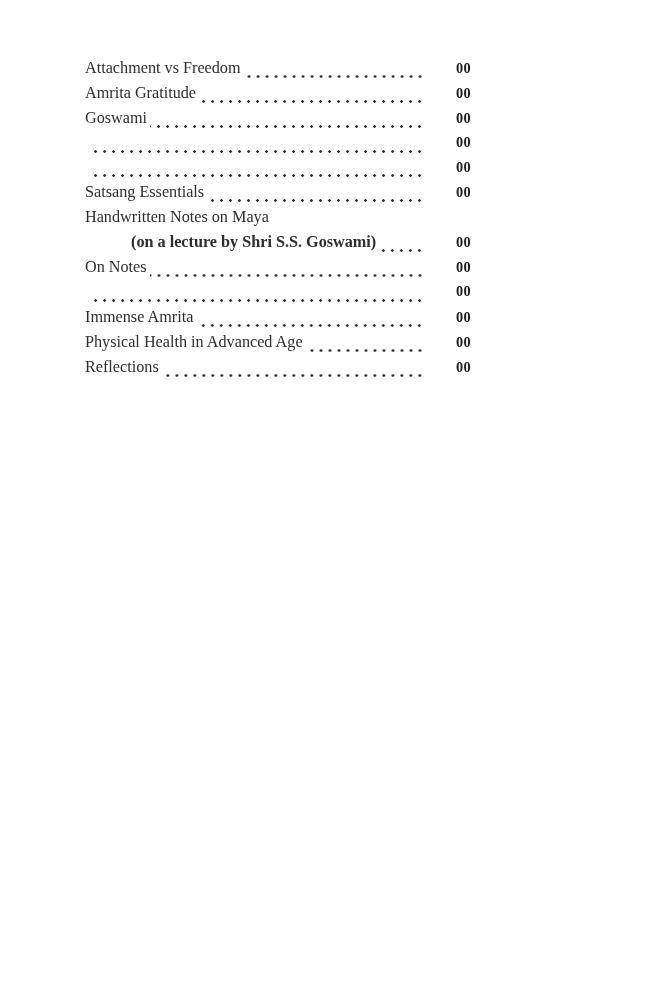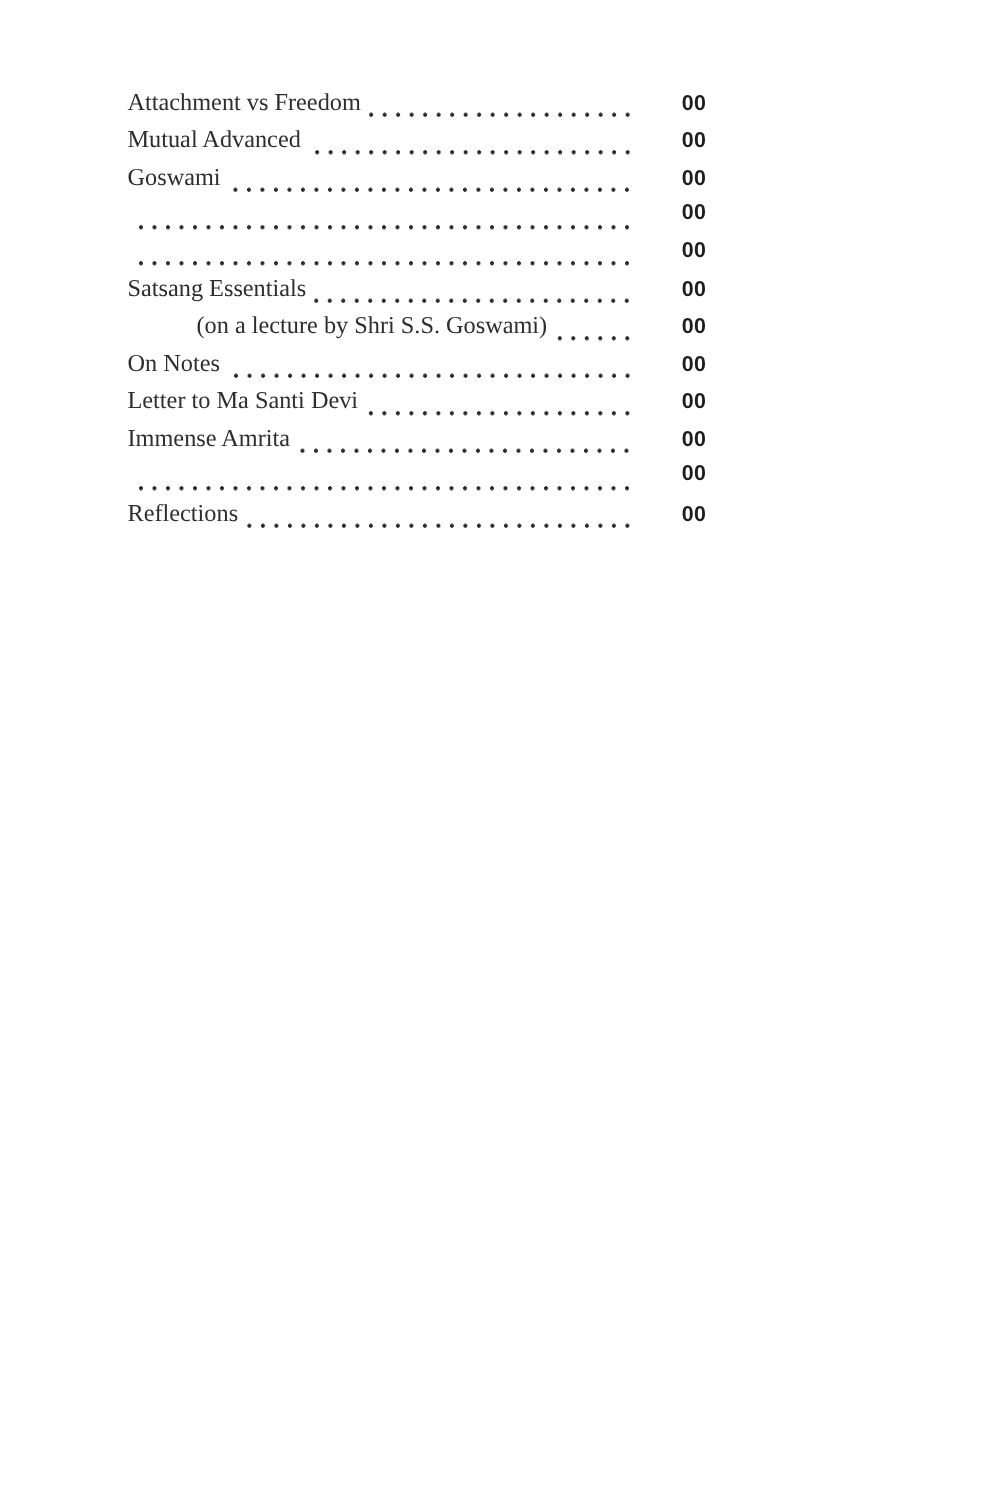--- a/index.html
+++ b/index.html
@@ -30,53 +30,54 @@
     align-items: baseline;
     height: 24.9px;
     font-size: 16.2px;
     color: var(--text, #2e2e2e);
   }
   .toc-row .title {
     white-space: nowrap;
   }
   .toc-row.sub .title {
     padding-left: 46px;
+    font-weight: bold;
   }
   .dots {
     flex: 1 1 auto;
     align-self: flex-end;
     height: 3px;
     margin: 0 4px 6px 3px;
     background-image: radial-gradient(circle, var(--text, #2e2e2e) 1.2px, rgba(0,0,0,0) 1.5px);
     background-size: 9px 3px;
     background-repeat: repeat-x;
     background-position: right center;
   }
   .pagenum {
-    font-family: Liberation Sans, sans-serif;
+    font-family: Liberation Serif, serif;
     font-weight: bold;
     font-size: 14.3px;
     letter-spacing: 0.3px;
     color: var(--num, #1e1e1e);
     white-space: nowrap;
     margin-left: 28px;
   }
 </style>
 </head>
 <body>
 
 <div class="page">
   <div class="toc">
       <div class="toc-row">
     <span class="title">Attachment vs Freedom</span>
     <span class="dots"></span>
     <span class="pagenum">00</span>
   </div>
       <div class="toc-row">
-    <span class="title">Mutual Advanced</span>
+    <span class="title">Amrita Gratitude</span>
     <span class="dots"></span>
     <span class="pagenum">00</span>
   </div>
       <div class="toc-row">
     <span class="title">Goswami</span>
     <span class="dots"></span>
     <span class="pagenum">00</span>
   </div>
       <div class="toc-row">
     <span class="dots"></span>
@@ -84,41 +85,45 @@
   </div>
       <div class="toc-row">
     <span class="dots"></span>
     <span class="pagenum">00</span>
   </div>
       <div class="toc-row">
     <span class="title">Satsang Essentials</span>
     <span class="dots"></span>
     <span class="pagenum">00</span>
   </div>
+      <div class="toc-row no-leader">
+    <span class="title">Handwritten Notes on Maya</span>
+
+  </div>
       <div class="toc-row sub">
     <span class="title">(on a lecture by Shri S.S. Goswami)</span>
     <span class="dots"></span>
     <span class="pagenum">00</span>
   </div>
       <div class="toc-row">
     <span class="title">On Notes</span>
     <span class="dots"></span>
     <span class="pagenum">00</span>
   </div>
       <div class="toc-row">
-    <span class="title">Letter to Ma Santi Devi</span>
     <span class="dots"></span>
     <span class="pagenum">00</span>
   </div>
       <div class="toc-row">
     <span class="title">Immense Amrita</span>
     <span class="dots"></span>
     <span class="pagenum">00</span>
   </div>
       <div class="toc-row">
+    <span class="title">Physical Health in Advanced Age</span>
     <span class="dots"></span>
     <span class="pagenum">00</span>
   </div>
       <div class="toc-row">
     <span class="title">Reflections</span>
     <span class="dots"></span>
     <span class="pagenum">00</span>
   </div>
     </div>
 </div>

